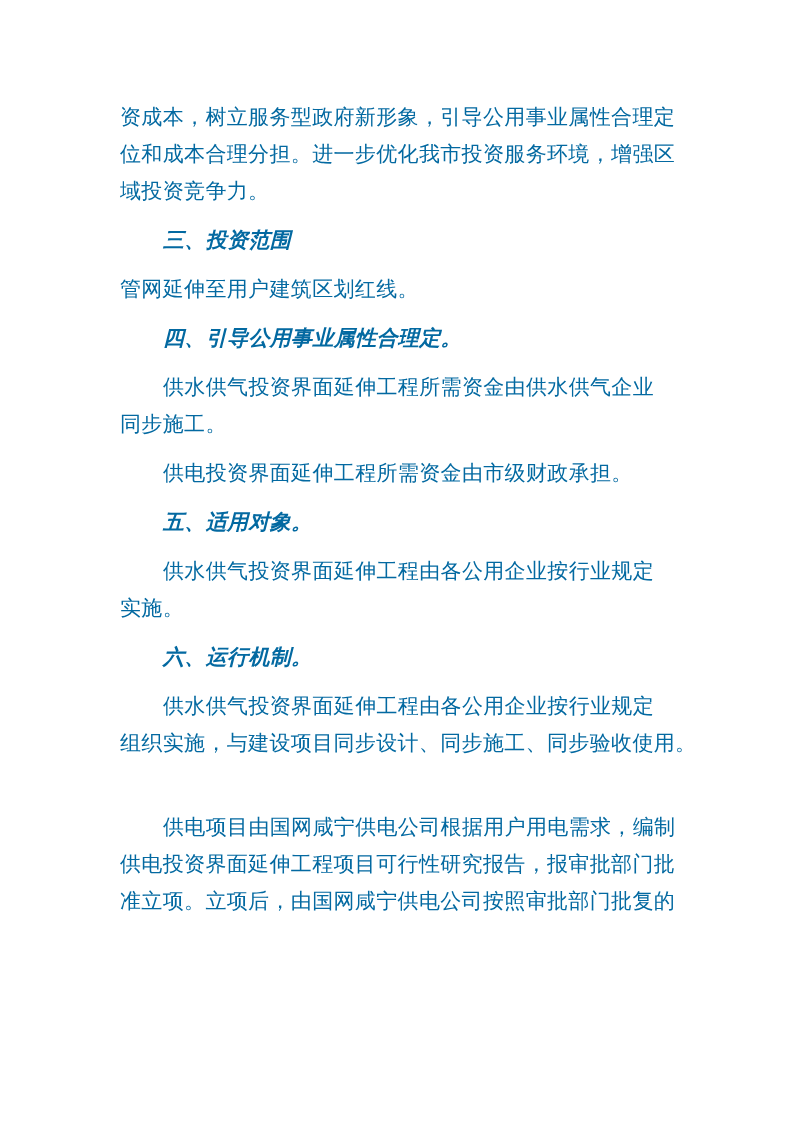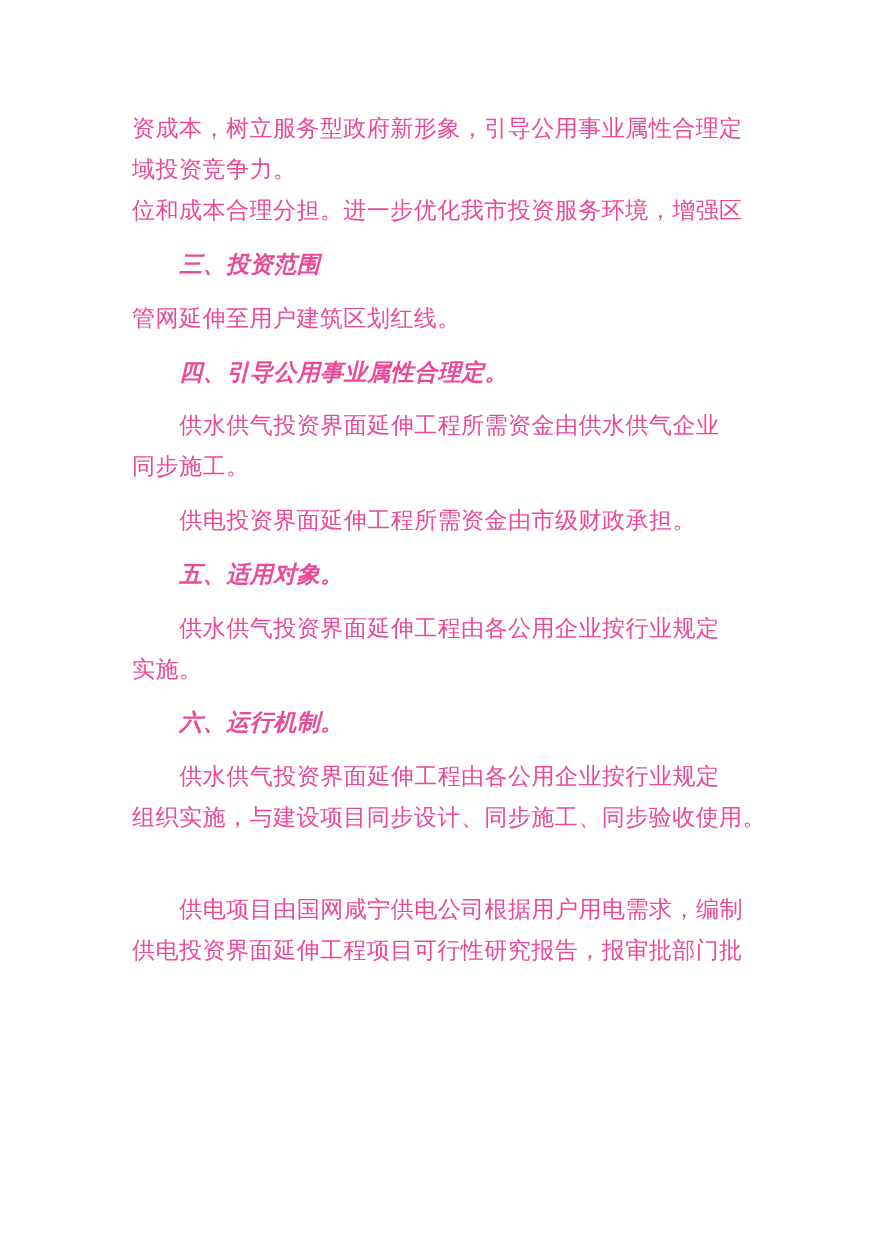--- a/index.html
+++ b/index.html
@@ -7,21 +7,21 @@
     padding: 0;
     background: #ffffff;
   }
   .page {
     position: relative;
     width: 794px;
     height: 950px;
     box-sizing: border-box;
     padding: 99px 98px 0 120px;
     background: #ffffff;
-    color: #ec4899;
+    color: #0369a1;
     font-family: "Liberation Serif", "DejaVu Serif", serif;
     overflow: hidden;
   }
   .block {
     margin: 0 0 12px 0;
   }
   .block:last-child {
     margin-bottom: 0;
     margin-top: 47px;
   }
@@ -40,22 +40,22 @@
     font-style: italic;
   }
 </style>
 </head>
 <body>
 
 <div class="page">
   <div id="doc">
       <div class="block para">
         <div class="line">资成本，树立服务型政府新形象，引导公用事业属性合理定</div>
+        <div class="line">位和成本合理分担。进一步优化我市投资服务环境，增强区</div>
         <div class="line">域投资竞争力。</div>
-        <div class="line">位和成本合理分担。进一步优化我市投资服务环境，增强区</div>
       </div>
       <div class="block heading">
         <div class="line indent">三、投资范围</div>
       </div>
       <div class="block para">
         <div class="line">管网延伸至用户建筑区划红线。</div>
       </div>
       <div class="block heading">
         <div class="line indent">四、引导公用事业属性合理定。</div>
       </div>
@@ -76,15 +76,16 @@
       <div class="block heading">
         <div class="line indent">六、运行机制。</div>
       </div>
       <div class="block para">
         <div class="line indent">供水供气投资界面延伸工程由各公用企业按行业规定</div>
         <div class="line">组织实施，与建设项目同步设计、同步施工、同步验收使用。</div>
       </div>
       <div class="block para">
         <div class="line indent">供电项目由国网咸宁供电公司根据用户用电需求，编制</div>
         <div class="line">供电投资界面延伸工程项目可行性研究报告，报审批部门批</div>
+        <div class="line">准立项。立项后，由国网咸宁供电公司按照审批部门批复的</div>
       </div>
     </div>
 </div>
 
 </body></html>

